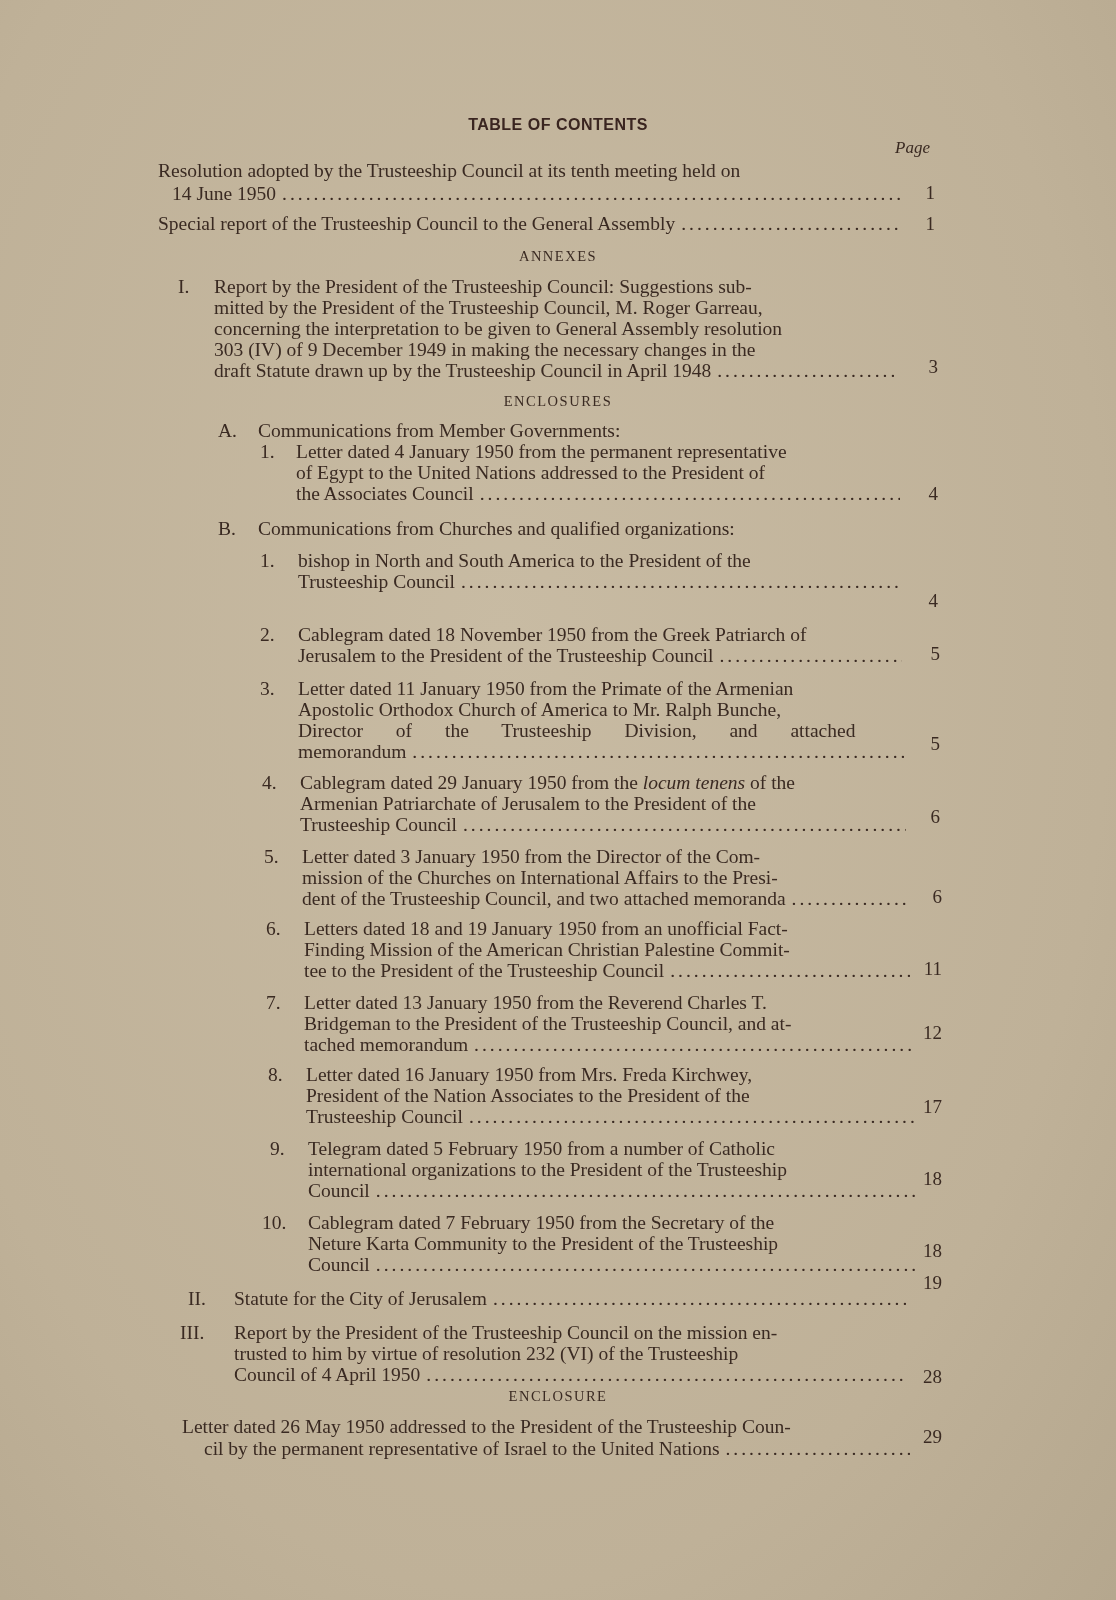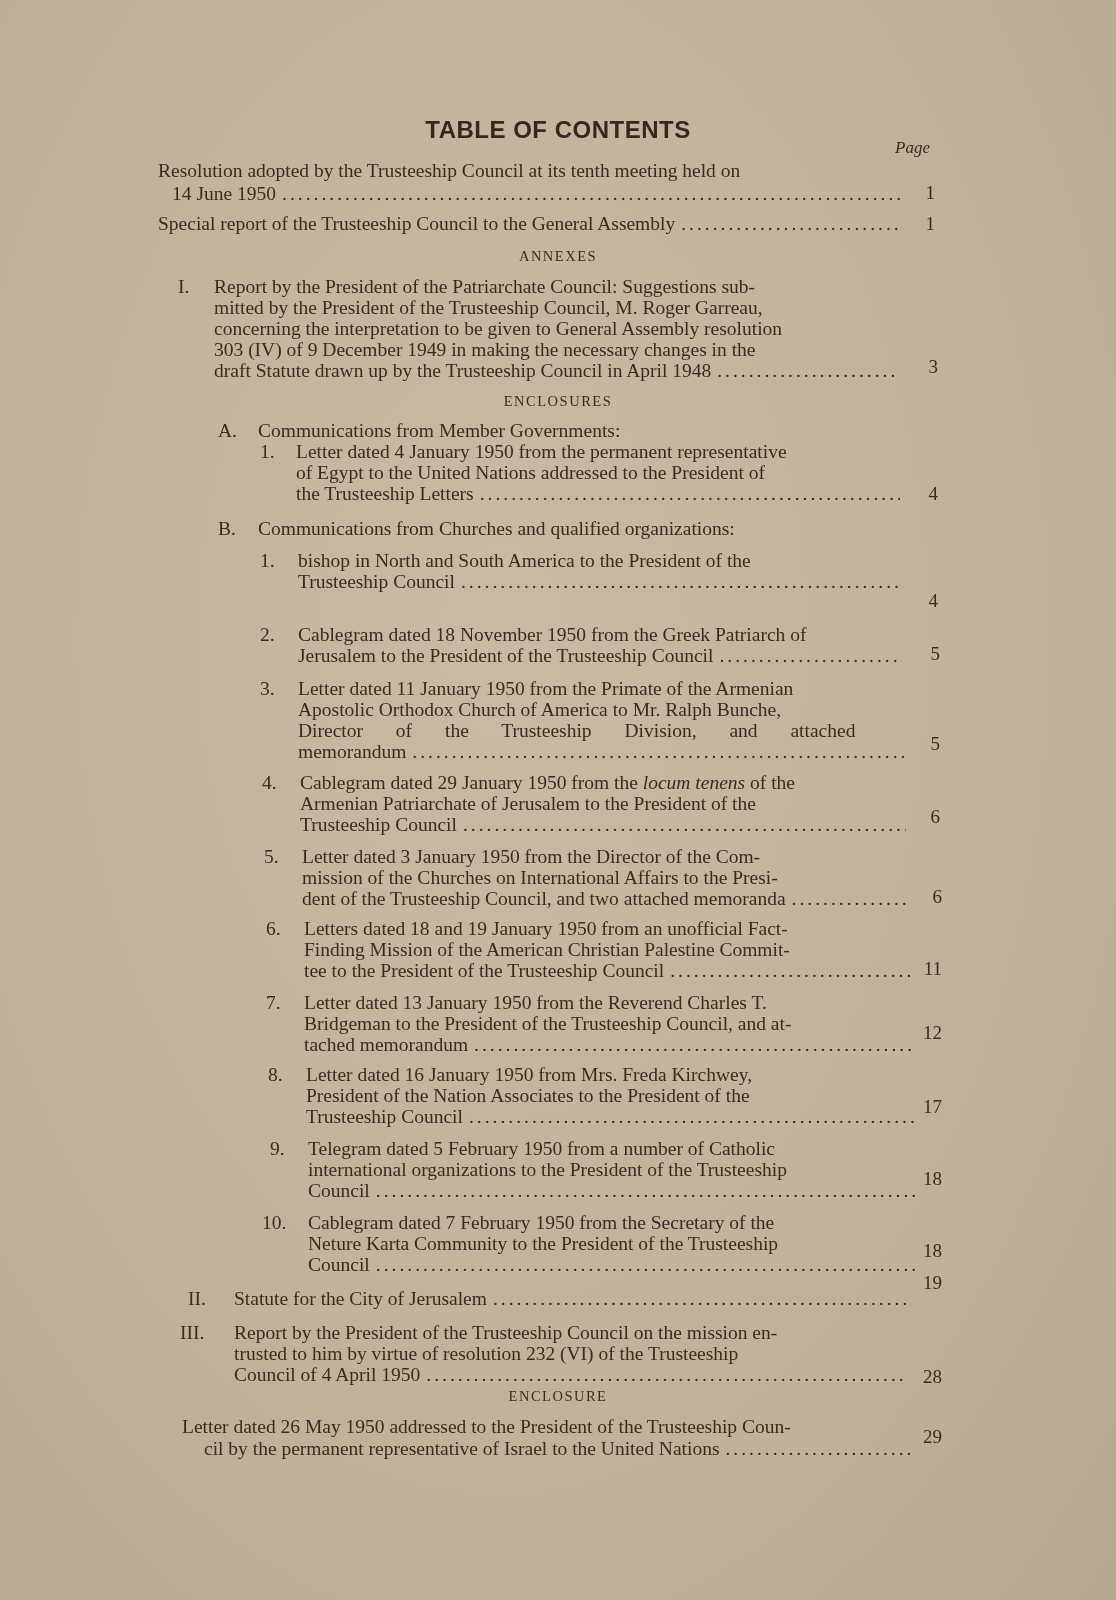--- a/index.html
+++ b/index.html
@@ -8,21 +8,21 @@
     background: #c3b59d;
     background-image: radial-gradient(ellipse at 45% 40%, #c8bba3 0%, #bfb198 70%, #b5a78e 100%);
     font-family: "Liberation Serif", "DejaVu Serif", serif;
     color: #3a2a22;
     position: relative;
   }
   .page { position: absolute; left: 0; top: 0; width: 1116px; height: 1600px; }
   .title {
     position: absolute; left: 0; width: 1116px; top: 116px; text-align: center;
     font-family: "Liberation Sans", "DejaVu Sans", sans-serif; font-weight: bold;
-    font-size: 24px; letter-spacing: 0.5px; color: #3a2520;
+    font-size: 16px; letter-spacing: 0.5px; color: #3a2520;
   }
   .page-col-label {
     position: absolute; left: 895px; top: 138px; font-style: italic; font-size: 17px;
   }
   .entry { position: absolute; font-size: 19.5px; line-height: 21px; }
   .entry .num { position: absolute; text-align: right; }
   .entry .text { position: absolute; }
   .line { white-space: nowrap; display: flex; }
   .line .dots { flex: 1; overflow: hidden; white-space: nowrap; letter-spacing: 3px; margin-left: 6px; }
   .line .dots::before { content: "........................................................................................................................................"; }
@@ -59,21 +59,21 @@
       </div>
   </div>
   <div class="pnum" style="left:905px; top:213px;">1</div>
 
   <div class="heading" style="top:248px;">ANNEXES</div>
 
   <div class="entry" style="left:178px; top:276px; width:720px;">
     <span class="num" style="left:0; top:0;">I.</span>
     <div style="position:absolute; left:36px; top:0; width:680px;">
       <div class="line" style="height:21px;">
-          <span>Report by the President of the Patriarchate Council: Suggestions sub-</span>
+          <span>Report by the President of the Trusteeship Council: Suggestions sub-</span>
         </div>
       <div class="line" style="height:21px;">
           <span>mitted by the President of the Trusteeship Council, M. Roger Garreau,</span>
         </div>
       <div class="line" style="height:21px;">
           <span>concerning the interpretation to be given to General Assembly resolution</span>
         </div>
       <div class="line" style="height:21px;">
           <span>303 (IV) of 9 December 1949 in making the necessary changes in the</span>
         </div>
@@ -94,21 +94,21 @@
   <div class="entry" style="left:260px; top:441px; width:640px;">
     <span class="num" style="left:0; top:0;">1.</span>
     <div style="position:absolute; left:36px; top:0; width:604px;">
       <div class="line" style="height:21px;">
           <span>Letter dated 4 January 1950 from the permanent representative</span>
         </div>
       <div class="line" style="height:21px;">
           <span>of Egypt to the United Nations addressed to the President of</span>
         </div>
       <div class="line" style="height:21px;">
-          <span>the Trusteeship Letters</span>
+          <span>the Associates Council</span>
           <span class="dots"></span>
         </div>
     </div>
   </div>
   <div class="pnum" style="left:908px; top:483px;">4</div>
 
   <div class="entry" style="left:218px; top:518px; width:680px;">
     <span class="num" style="left:0; top:0;">B.</span>
     <span class="text" style="left:40px; top:0; white-space:nowrap;">Communications from Churches and qualified organizations:</span>
   </div>

